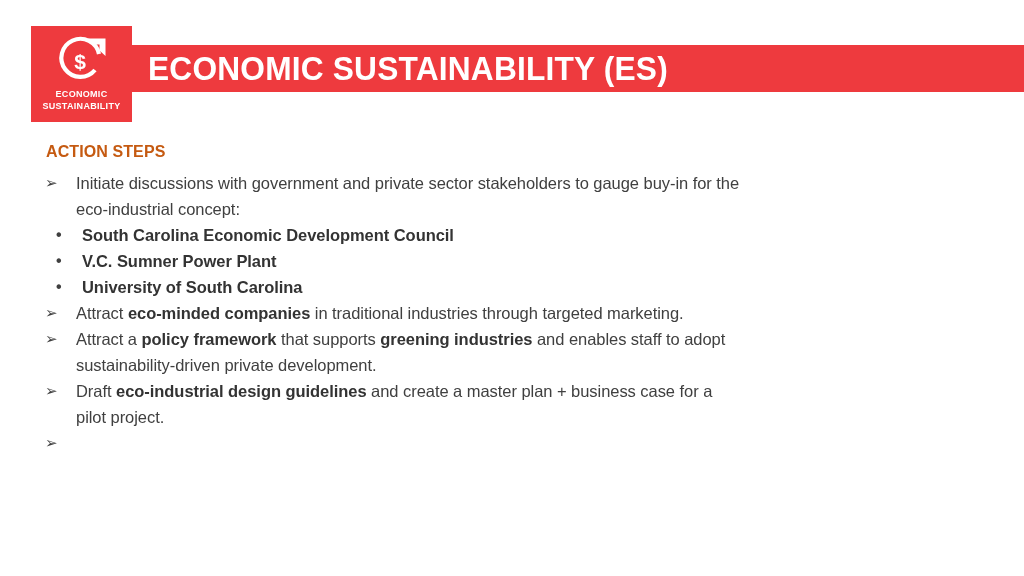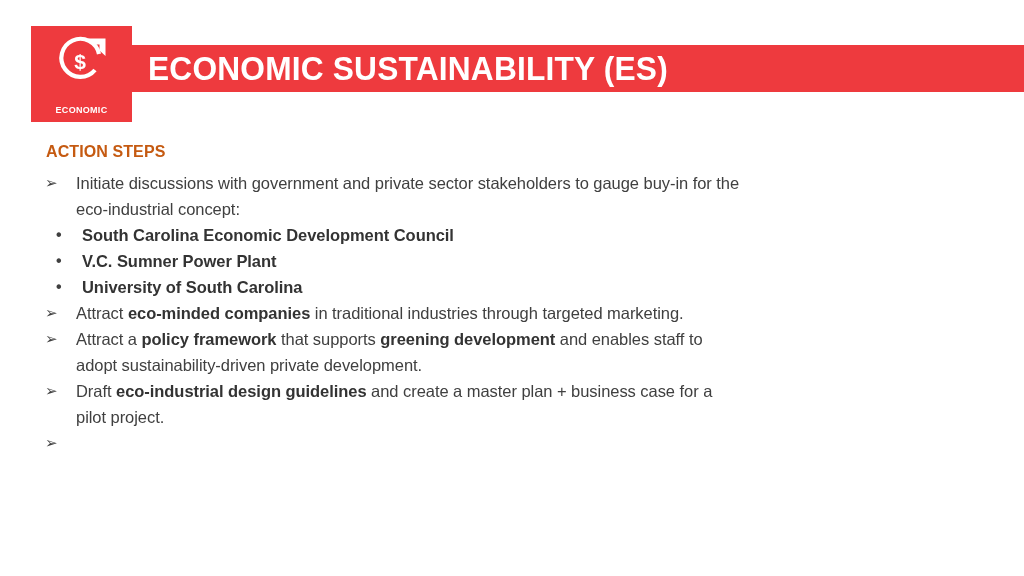--- a/index.html
+++ b/index.html
@@ -74,21 +74,21 @@
     right: 0;
     top: 62px;
     text-align: center;
     color: #ffffff;
     font-family: "Liberation Sans Narrow", "Liberation Sans", sans-serif;
     font-size: 9px;
     font-weight: bold;
     letter-spacing: 0.3px;
     line-height: 12px;
   }
-  #logo-caption .cap-line { display: block; margin-top: 16px; }
+  #logo-caption .cap-line { display: block; }
 
   
   #content-area {
     position: absolute;
     left: 0;
     top: 130px;
     width: 1024px;
     height: 446px;
   }
 
@@ -189,18 +189,18 @@
   <div id="section-heading">ACTION STEPS</div>
 
   <div id="steps-list">
       <div class="step-item"><span class="step-marker">➢</span><span class="step-text"><span>Initiate discussions with government and private sector stakeholders to gauge buy-in for the eco-industrial concept:</span></span></div>
       <div class="sub-list">
         <div class="sub-item"><span class="sub-marker">•</span><span>South Carolina Economic Development Council</span></div>
         <div class="sub-item"><span class="sub-marker">•</span><span>V.C. Sumner Power Plant</span></div>
         <div class="sub-item"><span class="sub-marker">•</span><span>University of South Carolina</span></div>
       </div>
       <div class="step-item"><span class="step-marker">➢</span><span class="step-text"><span>Attract </span><b>eco-minded companies</b><span> in traditional industries through targeted marketing.</span></span></div>
-      <div class="step-item"><span class="step-marker">➢</span><span class="step-text"><span>Attract a </span><b>policy framework</b><span> that supports </span><b>greening development</b><span> and enables staff to adopt sustainability-driven private development.</span></span></div>
+      <div class="step-item"><span class="step-marker">➢</span><span class="step-text"><span>Attract a </span><b>policy framework</b><span> that supports </span><b>greening industries</b><span> and enables staff to adopt sustainability-driven private development.</span></span></div>
       <div class="step-item"><span class="step-marker">➢</span><span class="step-text"><span>Draft </span><b>eco-industrial design guidelines</b><span> and create a master plan + business case for a pilot project.</span></span></div>
       <div class="step-item"><span class="step-marker">➢</span></div>
     </div>
 
 </div>
 
 </body></html>

